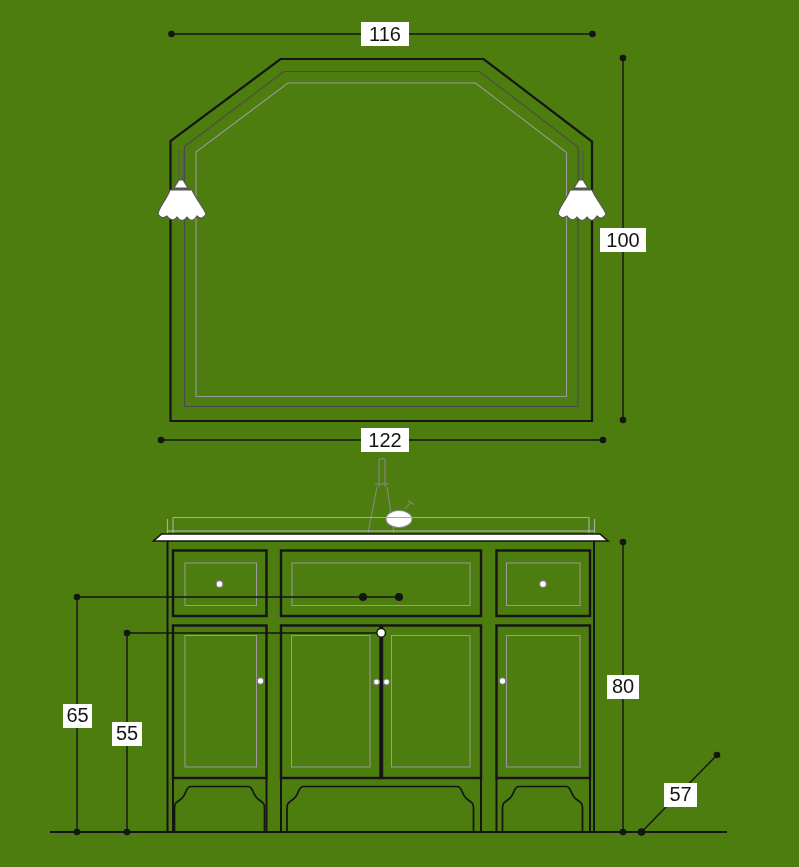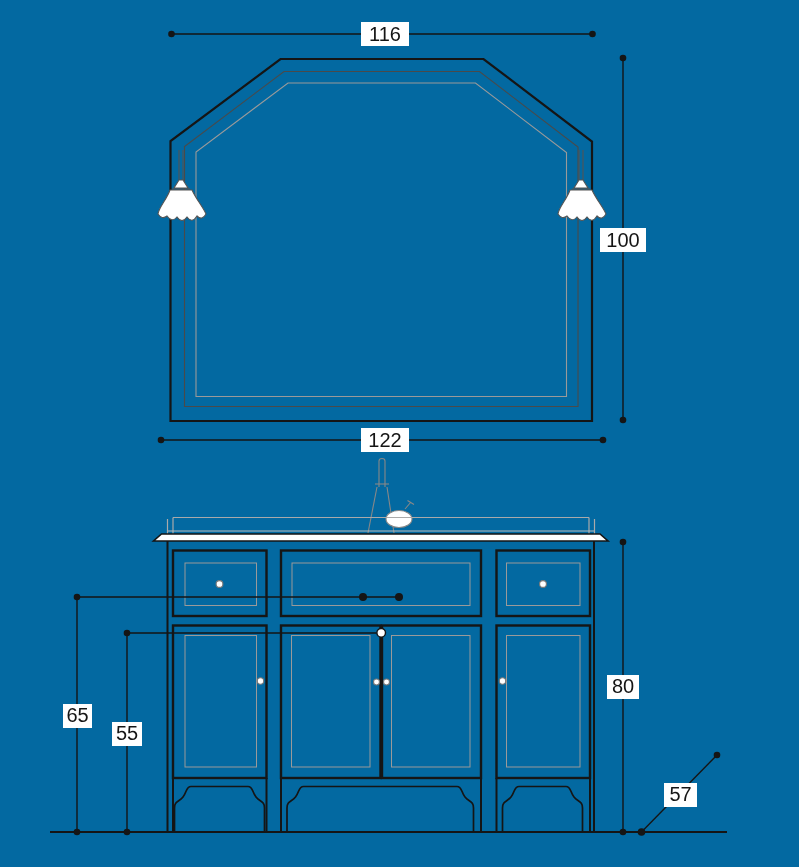--- a/index.html
+++ b/index.html
@@ -1,16 +1,16 @@
 <!DOCTYPE html>
 <html><head>
 <meta charset="utf-8">
 <style>
   html,body{margin:0;padding:0;background:#ffffff;}
-  .stage{width:799px;height:867px;background:#0369a1;position:relative;overflow:hidden;}
+  .stage{width:799px;height:867px;background:#4d7c0f;position:relative;overflow:hidden;}
   svg{display:block;}
   .dimtext{font-family:"Liberation Sans",sans-serif;font-size:20px;fill:#151515;text-anchor:middle;}
 </style>
 </head>
 <body>
 
 <div class="stage">
 <svg width="799" height="867" viewBox="0 0 799 867">
 
   <g>

